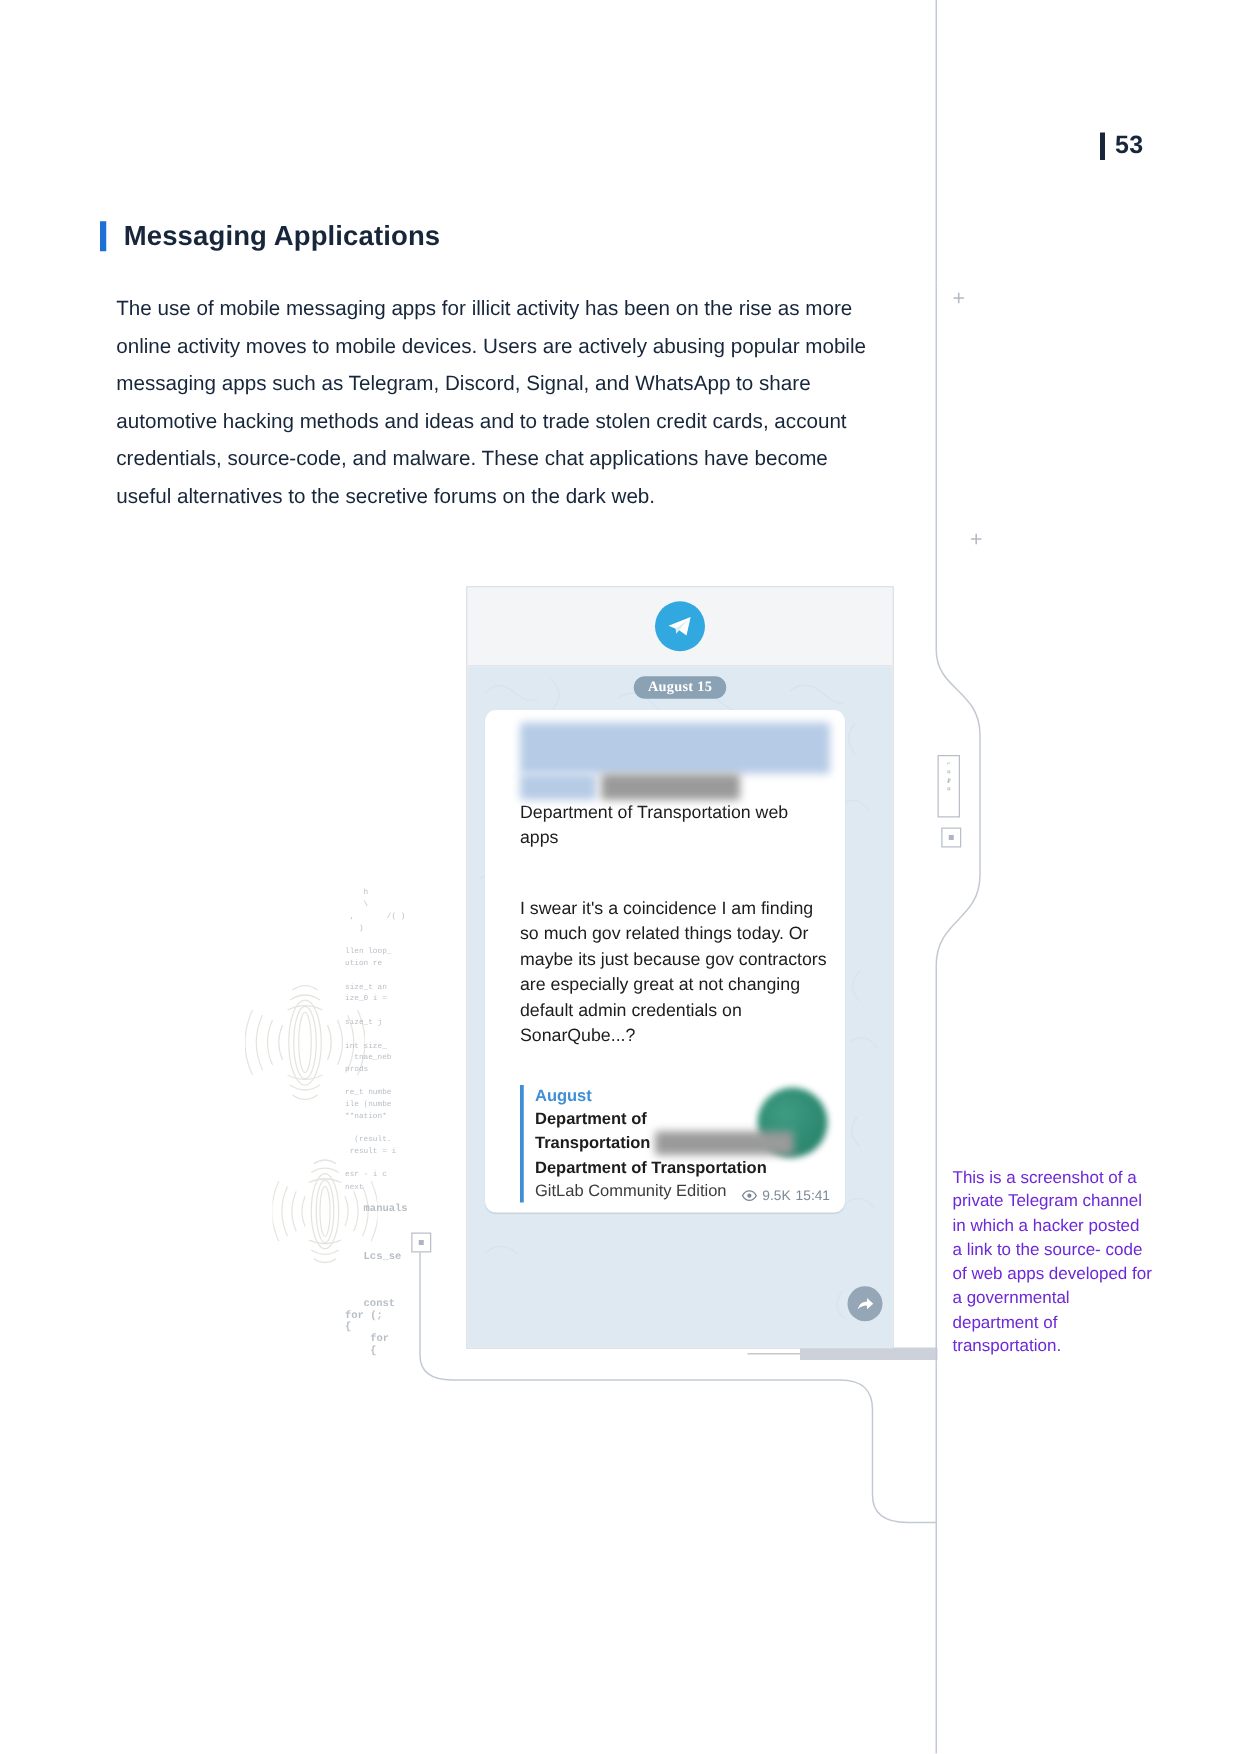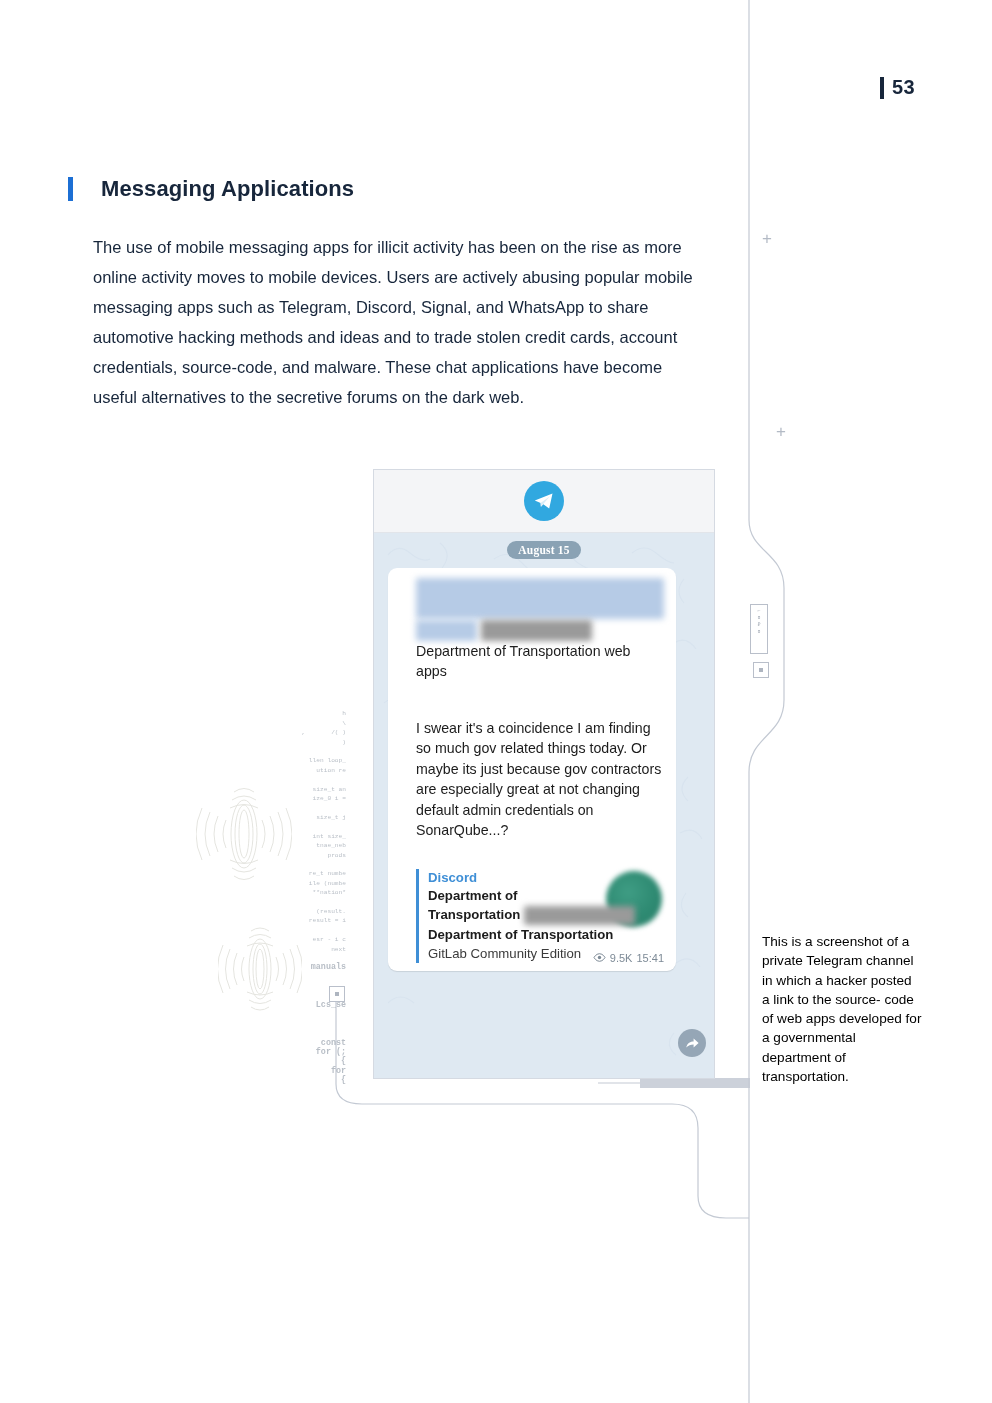--- a/index.html
+++ b/index.html
@@ -24,21 +24,21 @@
     position: absolute;
     left: 0; top: 0;
     width: 992px; height: 1403px;
     pointer-events: none;
   }
 
   
   .page-number {
     position: absolute;
     left: 880px;
-    top: 76px;
+    top: 105px;
     display: flex;
     align-items: center;
     gap: 8px;
     justify-content: flex-end;
   }
   .page-number .bar {
     width: 4px;
     height: 22px;
     background: #17263b;
     display: block;
@@ -46,25 +46,25 @@
   .page-number .num {
     font-size: 20px;
     font-weight: bold;
     color: #17263b;
     letter-spacing: 0.3px;
   }
 
   
   .section-heading {
     position: absolute;
-    left: 68px;
+    left: 80px;
     top: 176px;
     display: flex;
     align-items: center;
-    gap: 28px;
+    gap: 14px;
   }
   .section-heading .accent {
     width: 5px;
     height: 24px;
     background: #1c6fd4;
     display: block;
   }
   .section-heading .title {
     font-size: 22px;
     font-weight: bold;
@@ -241,38 +241,37 @@
   }
 
   
   .caption {
     position: absolute;
     left: 762px;
     top: 884px;
     width: 160px;
     font-size: 13.6px;
     line-height: 19.3px;
-    color: #000000;
+    color: #6d28d9;
     margin-top: 48px;
   }
 
   
   .code-deco {
     position: absolute;
     left: 276px;
     top: 700px;
     width: 70px;
     font-family: "Liberation Mono", monospace;
     font-size: 6.2px;
     line-height: 9.4px;
     color: #8d97a4;
     opacity: .62;
     white-space: pre;
     pointer-events: none;
-    text-align: right;
   }
   .code-deco .big { font-size: 8.4px; font-weight: bold; }
 
   
   .veh { position: absolute; pointer-events: none; opacity: .55; }
   .veh-1 { left: 196px; top: 782px; }
   .veh-2 { left: 218px; top: 922px; }
 
   
   .node {
@@ -486,21 +485,21 @@
 
         <div class="tg-gap"></div>
 
         <div class="tg-line">I swear it's a coincidence I am finding so much gov related things today. Or maybe its just because gov contractors are especially great at not changing default admin credentials on SonarQube...?</div>
 
         <div class="tg-gap"></div>
 
 
         <div class="tg-preview">
           <div class="pv-thumb"></div>
-          <div class="pv-site">Discord</div>
+          <div class="pv-site">August</div>
           <div class="pv-desc">Department of</div>
           <div class="pv-desc">
             <span>Transportation</span>
             <span class="blurred blur-gray">Washington State</span>
           </div>
           <div class="pv-desc">Department of Transportation</div>
           <div class="pv-sub">GitLab Community Edition</div>
 
           <div class="tg-meta">
             <svg class="eye" width="13" height="9" viewBox="0 0 13 9" xmlns="http://www.w3.org/2000/svg">

